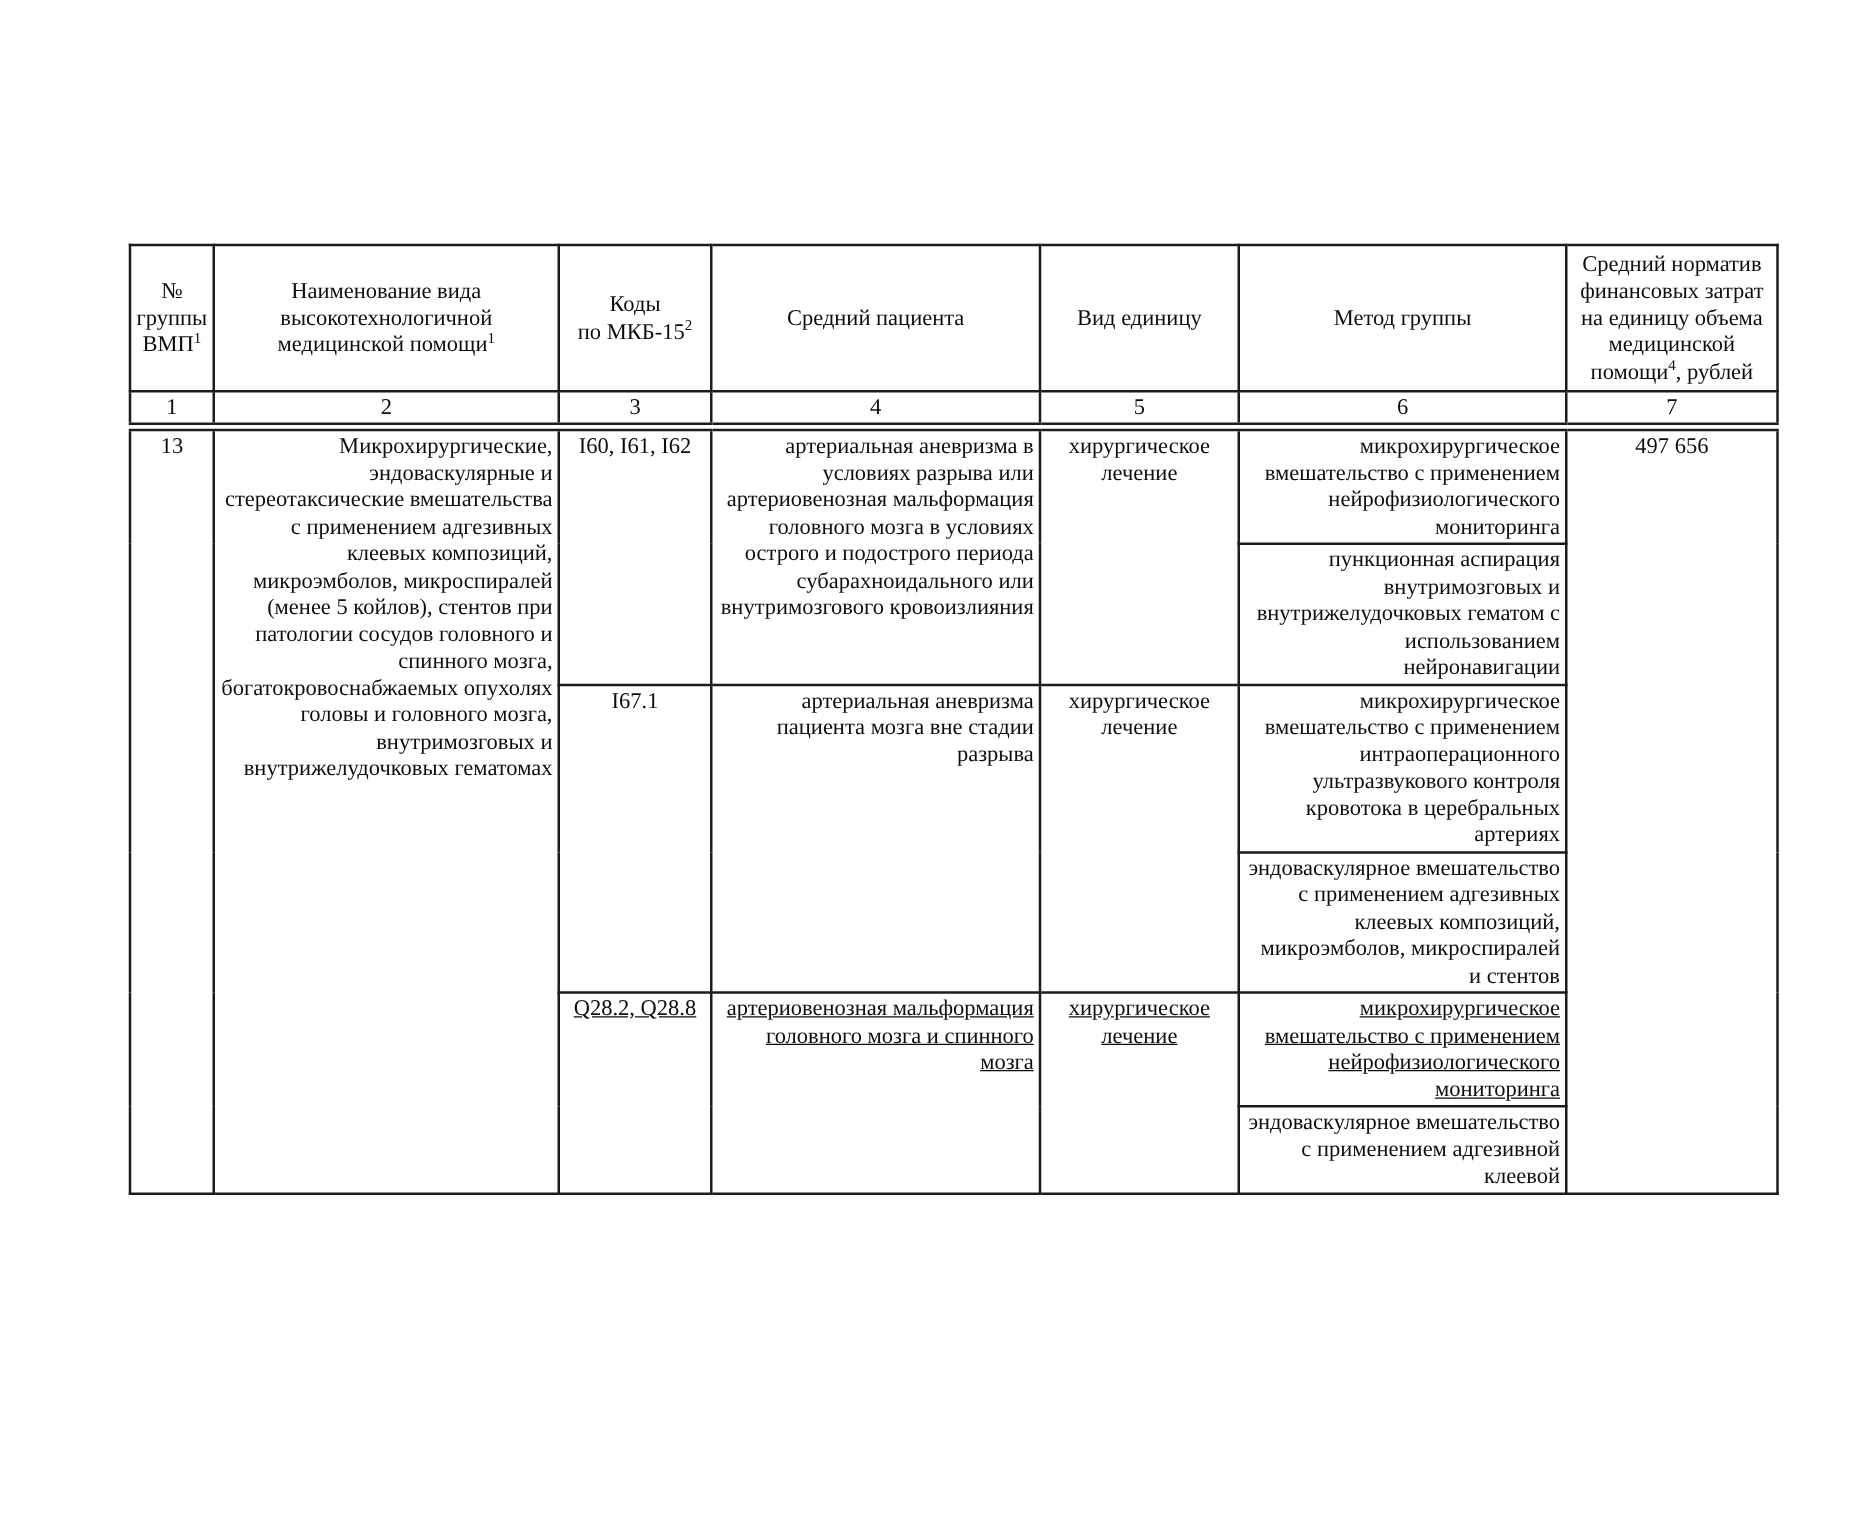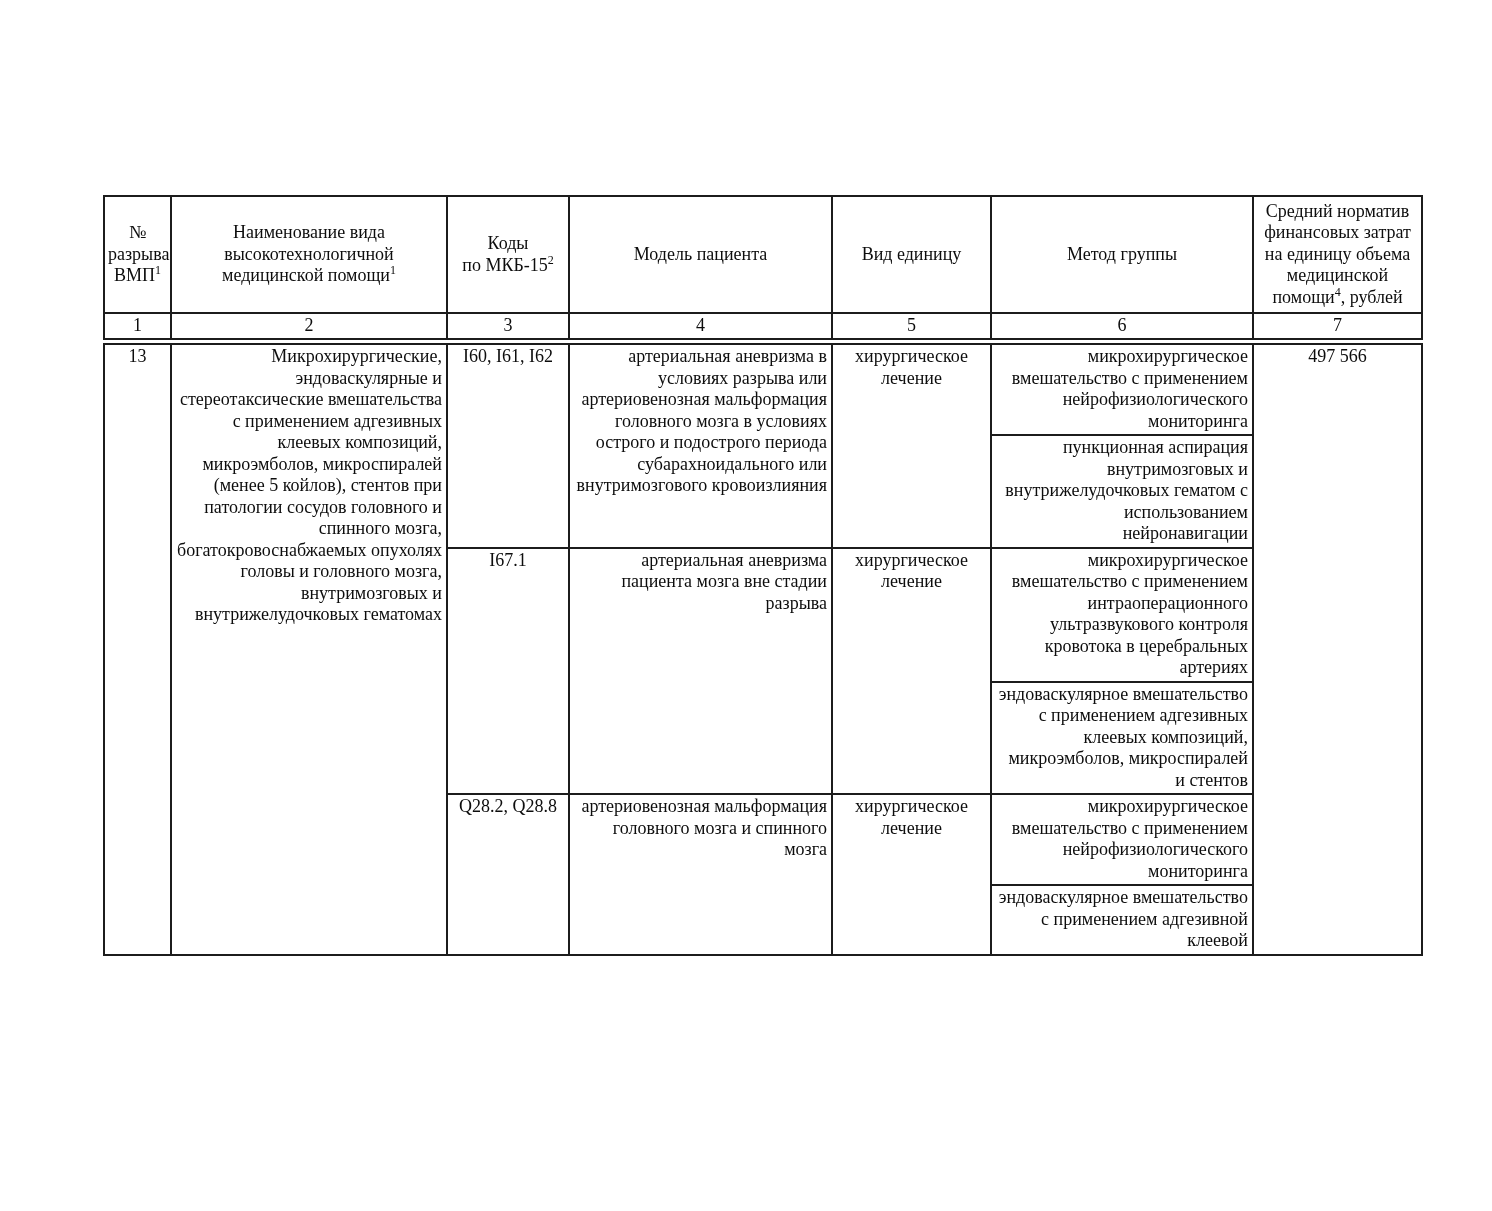--- a/index.html
+++ b/index.html
@@ -55,21 +55,21 @@
   td.name-cell { padding-left: 5px; padding-right: 2px; }
   sup {
     font-size: 12px;
     line-height: 0;
     vertical-align: super;
   }
   .r1a { height: 83px; padding-left: 48px; }
   .r1b { height: 104px; }
   .r2a { height: 129px; margin-top: 15px; }
   .r2b { height: 107px; }
-  .r3a { height: 86px; }
+  .r3a { height: 86px; text-decoration: underline; }
   .r3b { height: 64px; }
 </style>
 </head>
 <body>
 
 <div class="page">
   <table class="vmp">
     <colgroup>
       <col style="width:67px">
       <col style="width:276px">
@@ -77,31 +77,31 @@
       <col style="width:263px">
       <col style="width:159px">
       <col style="width:262px">
       <col style="width:169px">
     </colgroup>
 
     <tbody>
         <tr class="hdr">
       <th>
         <div>№</div>
-        <div>разрыва</div>
+        <div>группы</div>
         <div><span>ВМП</span><sup>1</sup></div>
       </th>
       <th>
         <span>Наименование вида высокотехнологичной медицинской помощи</span><sup>1</sup>
       </th>
       <th>
         <div>Коды</div>
         <div><span>по МКБ-15</span><sup>2</sup></div>
       </th>
-      <th>Модель пациента</th>
+      <th>Средний пациента</th>
       <th>Вид единицу</th>
       <th>Метод группы</th>
       <th>
         <span>Средний норматив финансовых затрат на единицу объема медицинской помощи</span><sup>4</sup><span>, рублей</span>
       </th>
     </tr>
 
     <tr class="nums">
       <td>1</td>
       <td>2</td>
@@ -112,21 +112,21 @@
       <td>7</td>
     </tr>
 
     <tr class="r1a">
       <td rowspan="6" class="c-center">13</td>
       <td rowspan="6" class="c-left name-cell">Микрохирургические, эндоваскулярные и стереотаксические вмешательства с применением адгезивных клеевых композиций, микроэмболов, микроспиралей (менее 5 койлов), стентов при патологии сосудов головного и спинного мозга, богатокровоснабжаемых опухолях головы и головного мозга, внутримозговых и внутрижелудочковых гематомах</td>
       <td rowspan="2" class="c-center">I60, I61, I62</td>
       <td rowspan="2" class="c-left">артериальная аневризма в условиях разрыва или артериовенозная мальформация головного мозга в условиях острого и подострого периода субарахноидального или внутримозгового кровоизлияния</td>
       <td rowspan="2" class="c-center">хирургическое лечение</td>
       <td class="c-left">микрохирургическое вмешательство с применением нейрофизиологического мониторинга</td>
-      <td rowspan="6" class="c-center">497 566</td>
+      <td rowspan="6" class="c-center">497 656</td>
     </tr>
     <tr class="r1b">
       <td class="c-left">пункционная аспирация внутримозговых и внутрижелудочковых гематом с использованием нейронавигации</td>
     </tr>
 
     <tr class="r2a">
       <td rowspan="2" class="c-center">I67.1</td>
       <td rowspan="2" class="c-left">артериальная аневризма пациента мозга вне стадии разрыва</td>
       <td rowspan="2" class="c-center">хирургическое лечение</td>
       <td class="c-left">микрохирургическое вмешательство с применением интраоперационного ультразвукового контроля кровотока в церебральных артериях</td>

